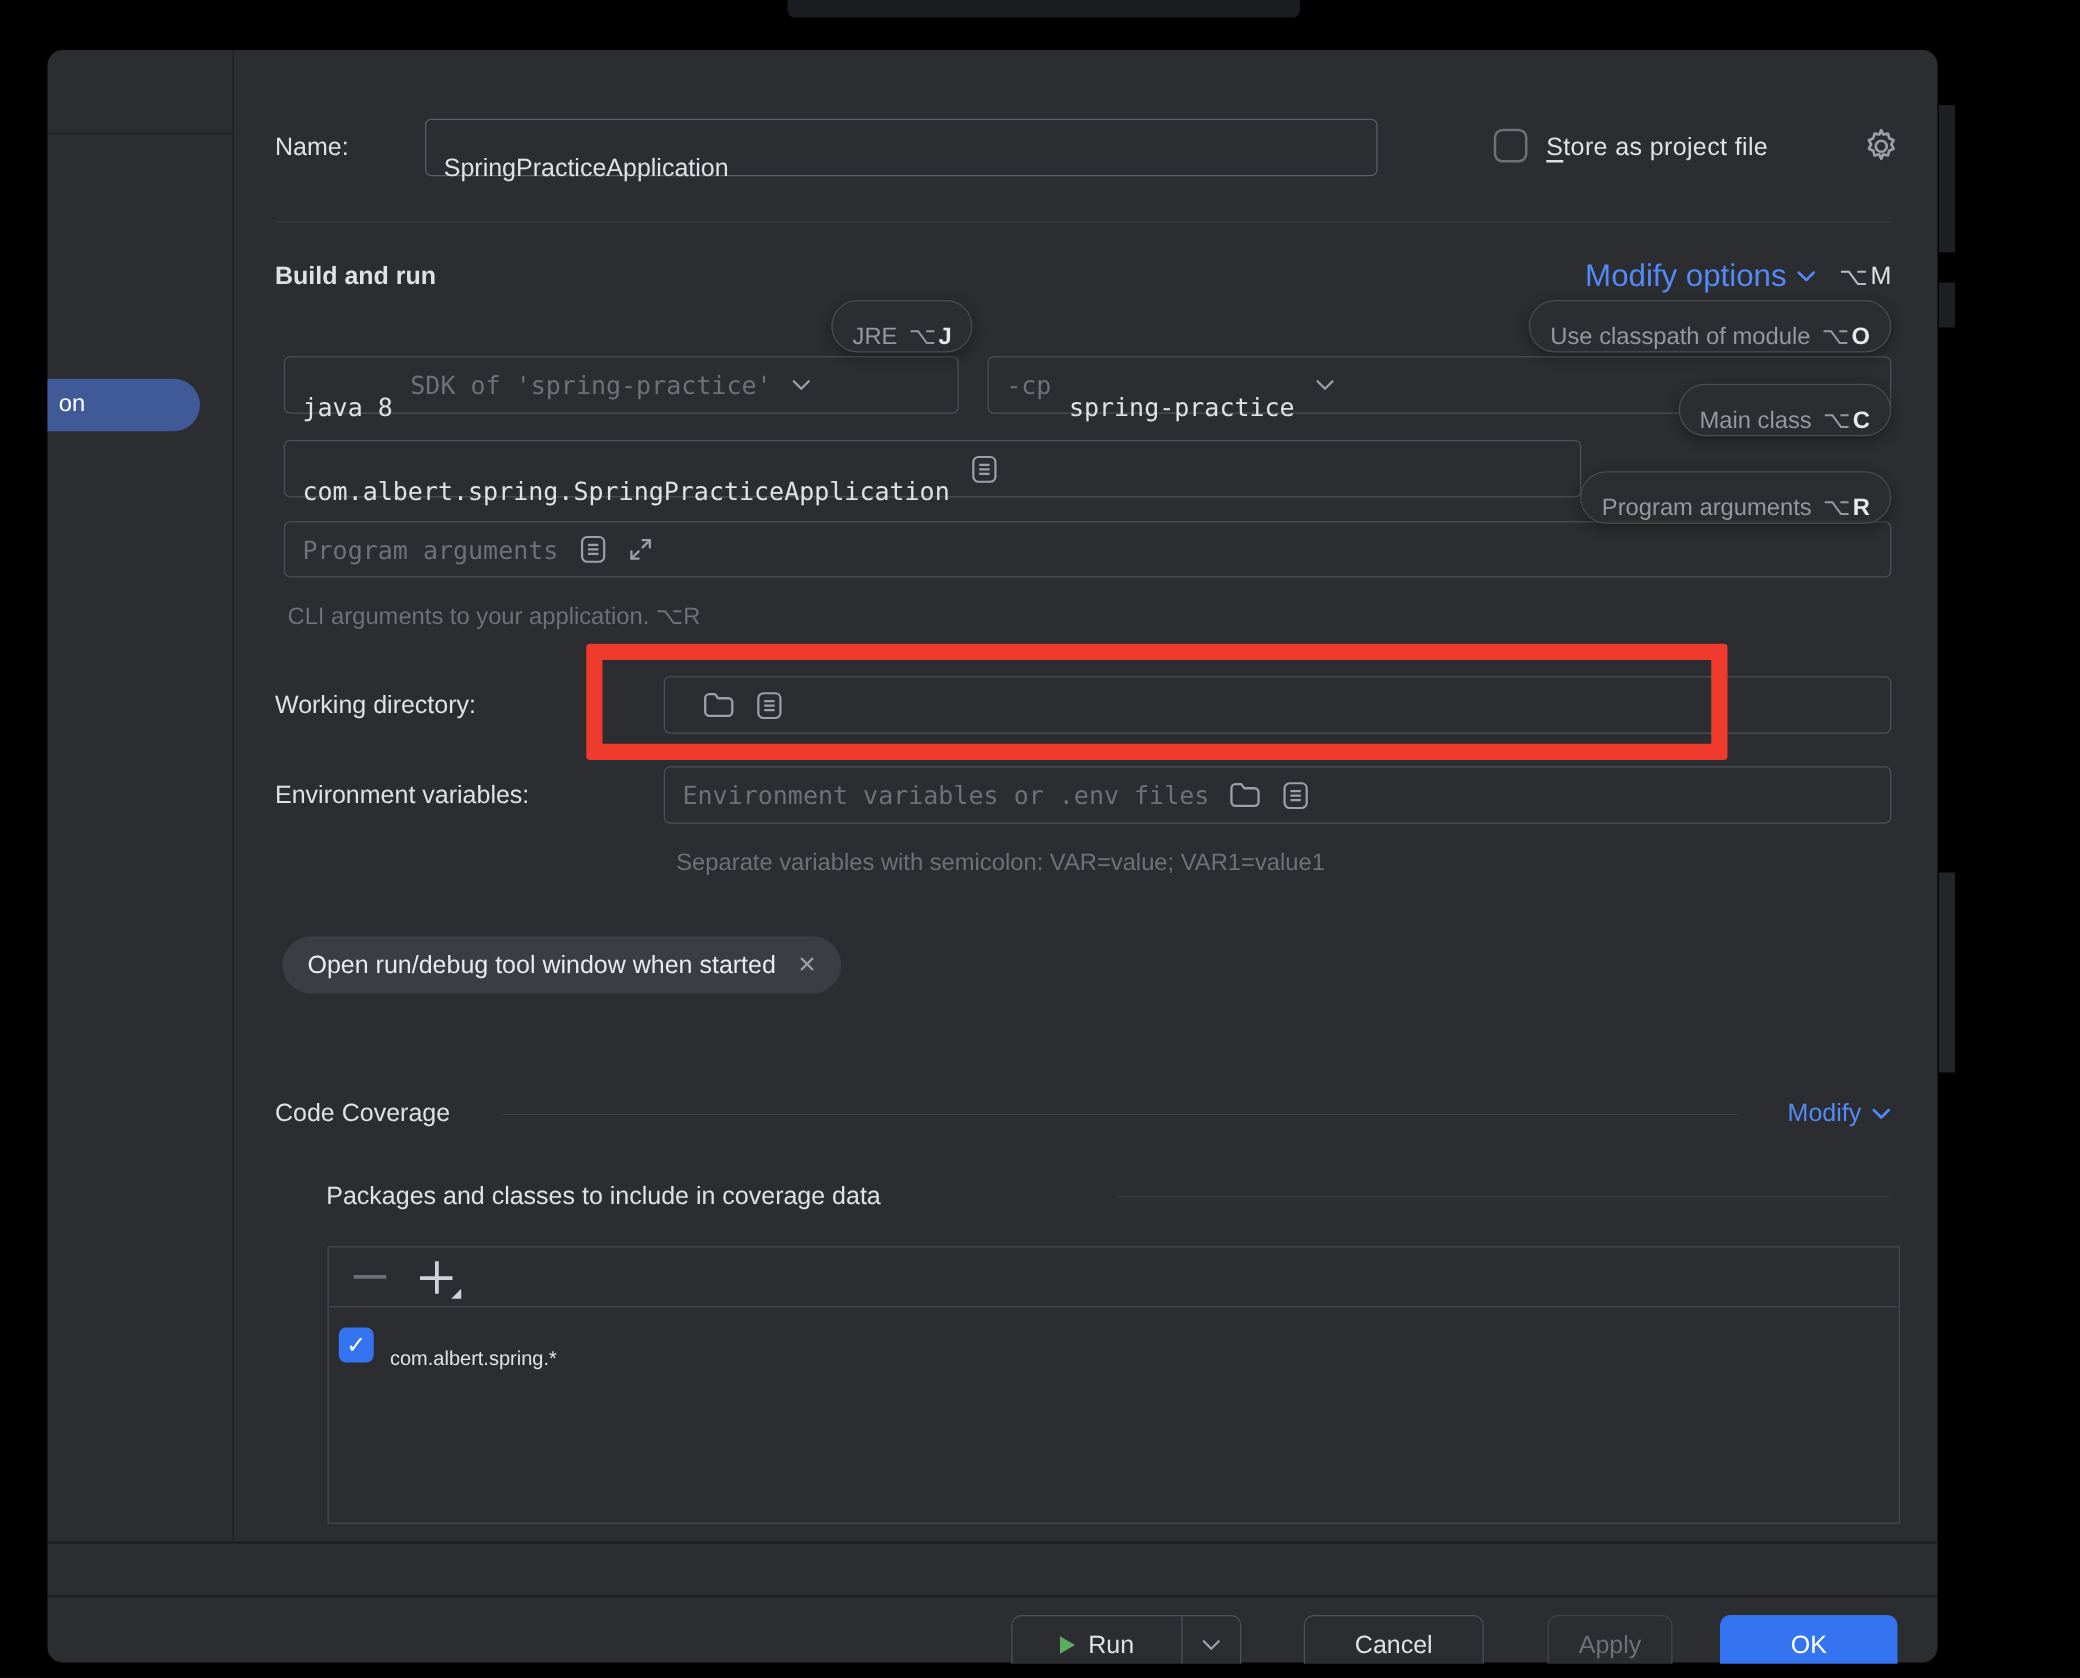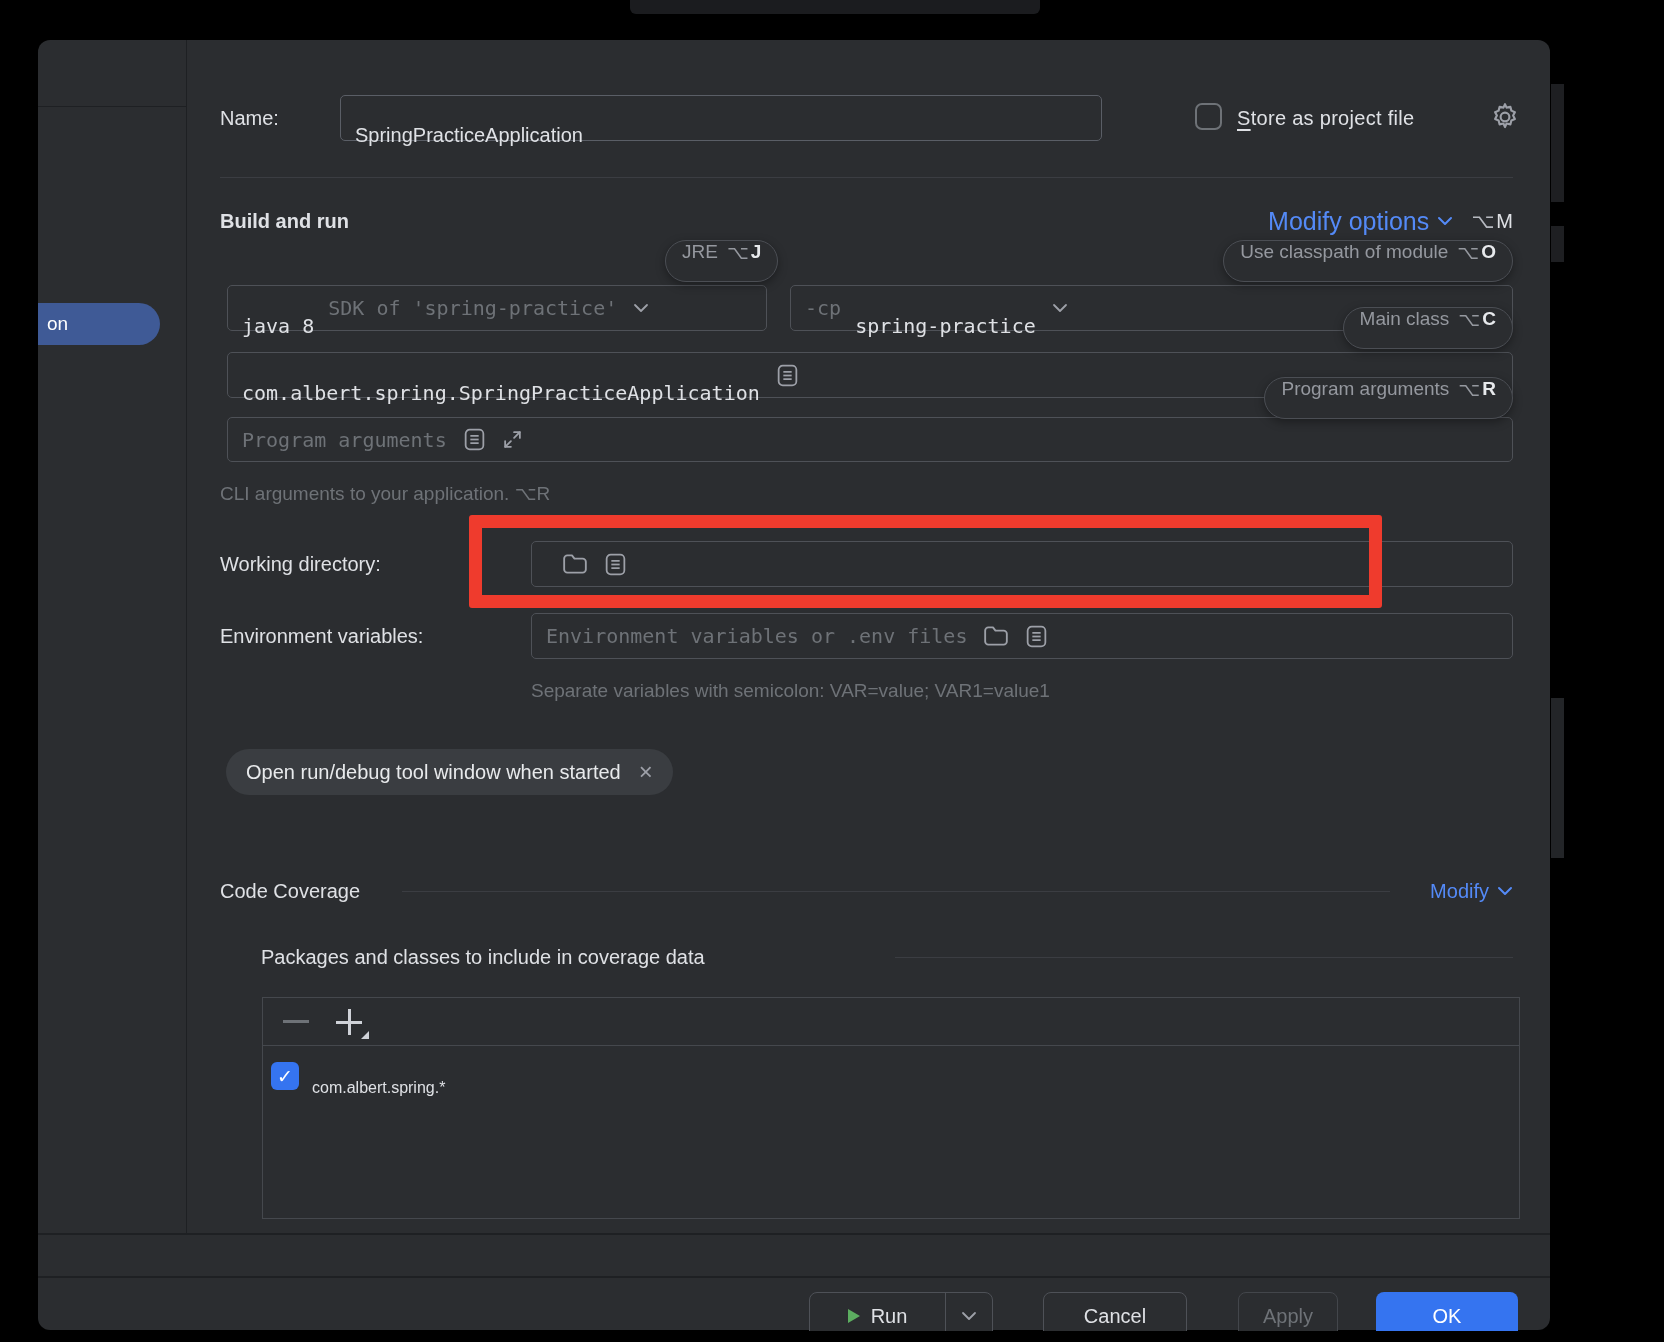--- a/index.html
+++ b/index.html
@@ -17,30 +17,30 @@
   }
   *{box-sizing:border-box;}
   html,body{margin:0;padding:0;background:#000;}
   body{font-family:"Liberation Sans","DejaVu Sans",sans-serif;}
   .screen{position:relative;width:1664px;height:1342px;background:#000;overflow:hidden;border-radius:34px;}
   .dialog{position:absolute;left:38px;top:40px;width:1512px;height:1290px;background:var(--panel);border-radius:12px;}
   .abs{position:absolute;}
   .line{position:absolute;height:1px;background:var(--panel-line);}
   .strongline{position:absolute;height:2px;background:var(--strong-line);}
   .lbl{position:absolute;color:var(--txt);font-size:20px;display:flex;align-items:center;height:46px;white-space:nowrap;}
-  .hint{position:absolute;color:var(--gray);font-size:19px;white-space:nowrap;}
+  .hint{position:absolute;color:var(--gray);font-size:19px;white-space:nowrap;margin-left:10px;}
   .mono{font-family:"DejaVu Sans Mono",monospace;font-size:20px;}
   .fld{position:absolute;height:46px;border:1px solid var(--border);border-radius:5px;background:var(--panel);
        display:flex;align-items:center;padding:0 12px 0 14px;white-space:nowrap;}
   .fld .val{color:var(--txt);margin-top:35px;}
   .fld .ph{color:var(--gray);}
   .push{margin-left:auto;}
   .ic{display:flex;align-items:center;margin-left:16px;flex:none;}
   .hintpill{position:absolute;height:42px;border:1px solid #4b4e54;border-radius:21px;background:var(--panel);
-       display:flex;align-items:flex-start;padding:0 16px;font-size:19px;color:#95989f;z-index:6;
+       display:flex;align-items:flex-end;padding:0 16px;font-size:19px;color:#95989f;z-index:6;
        box-shadow:0 3px 10px rgba(0,0,0,.35);white-space:nowrap;}
   .hintpill .mod{margin-left:9px;}
   .hintpill .key{color:#e7e9ec;font-weight:600;margin-left:2px;}
   .bluechev{display:flex;align-items:center;margin-left:8px;}
   .btn{position:absolute;top:1292px;height:48px;border:1px solid var(--border);border-radius:8px;background:var(--panel);
        color:var(--txt);font-size:20px;display:flex;align-items:center;justify-content:center;}
   .tag{position:absolute;left:226px;top:749px;height:46px;background:#3a3d41;border-radius:23px;
        display:flex;align-items:center;padding:0 20px;color:#e8eaec;font-size:20px;}
   .tbl{position:absolute;left:262px;top:997px;width:1258px;height:222px;border:1px solid #45484d;}
   .tbl-toolbar{height:48px;border-bottom:1px solid #45484d;display:flex;align-items:center;padding-left:14px;gap:26px;}
@@ -134,21 +134,21 @@
   <div class="fld mono" style="left:790px;top:285px;width:723px;">
     <span class="ph">-cp</span>
     <span class="val" style="margin-left:14px;">spring-practice</span>
     <span class="ic push">
       <svg width="16" height="10" viewBox="0 0 16 10">
           <polyline points="2,2 8,8 14,2" fill="none" stroke="#9da0a8" stroke-width="1.8" stroke-linecap="round" stroke-linejoin="round"></polyline>
         </svg>
     </span>
   </div>
 
-  <div class="fld mono" style="left:227px;top:352px;width:1286px;">
+  <div class="fld mono" style="left:227px;top:352px;width:1038px;">
     <span class="val">com.albert.spring.SpringPracticeApplication</span>
     <span class="ic push">
       <svg width="23" height="25" viewBox="0 0 22 24" fill="none" stroke="#9da0a8" stroke-width="1.7">
         <rect x="2.5" y="2.5" width="17" height="19" rx="4"></rect>
           <line x1="7" y1="8.5" x2="15" y2="8.5"></line>
           <line x1="7" y1="12" x2="15" y2="12"></line>
           <line x1="7" y1="15.5" x2="15" y2="15.5"></line>
       </svg>
     </span>
   </div>

